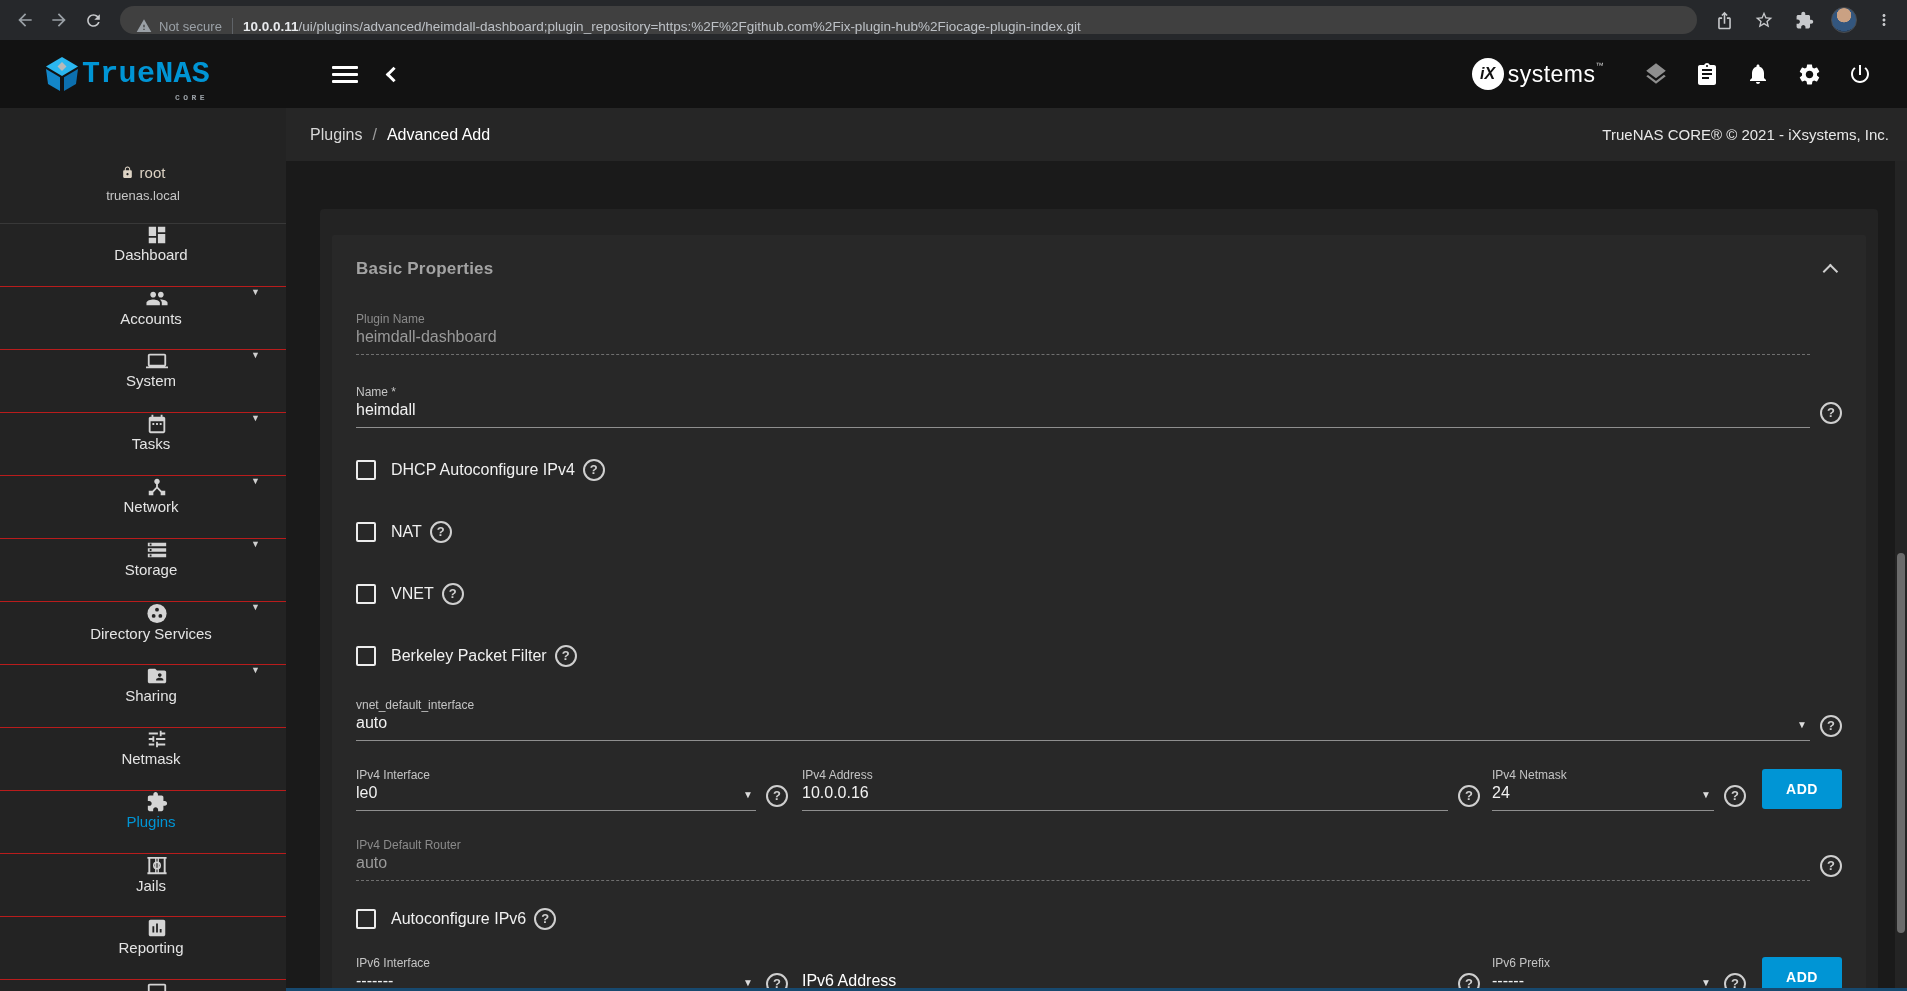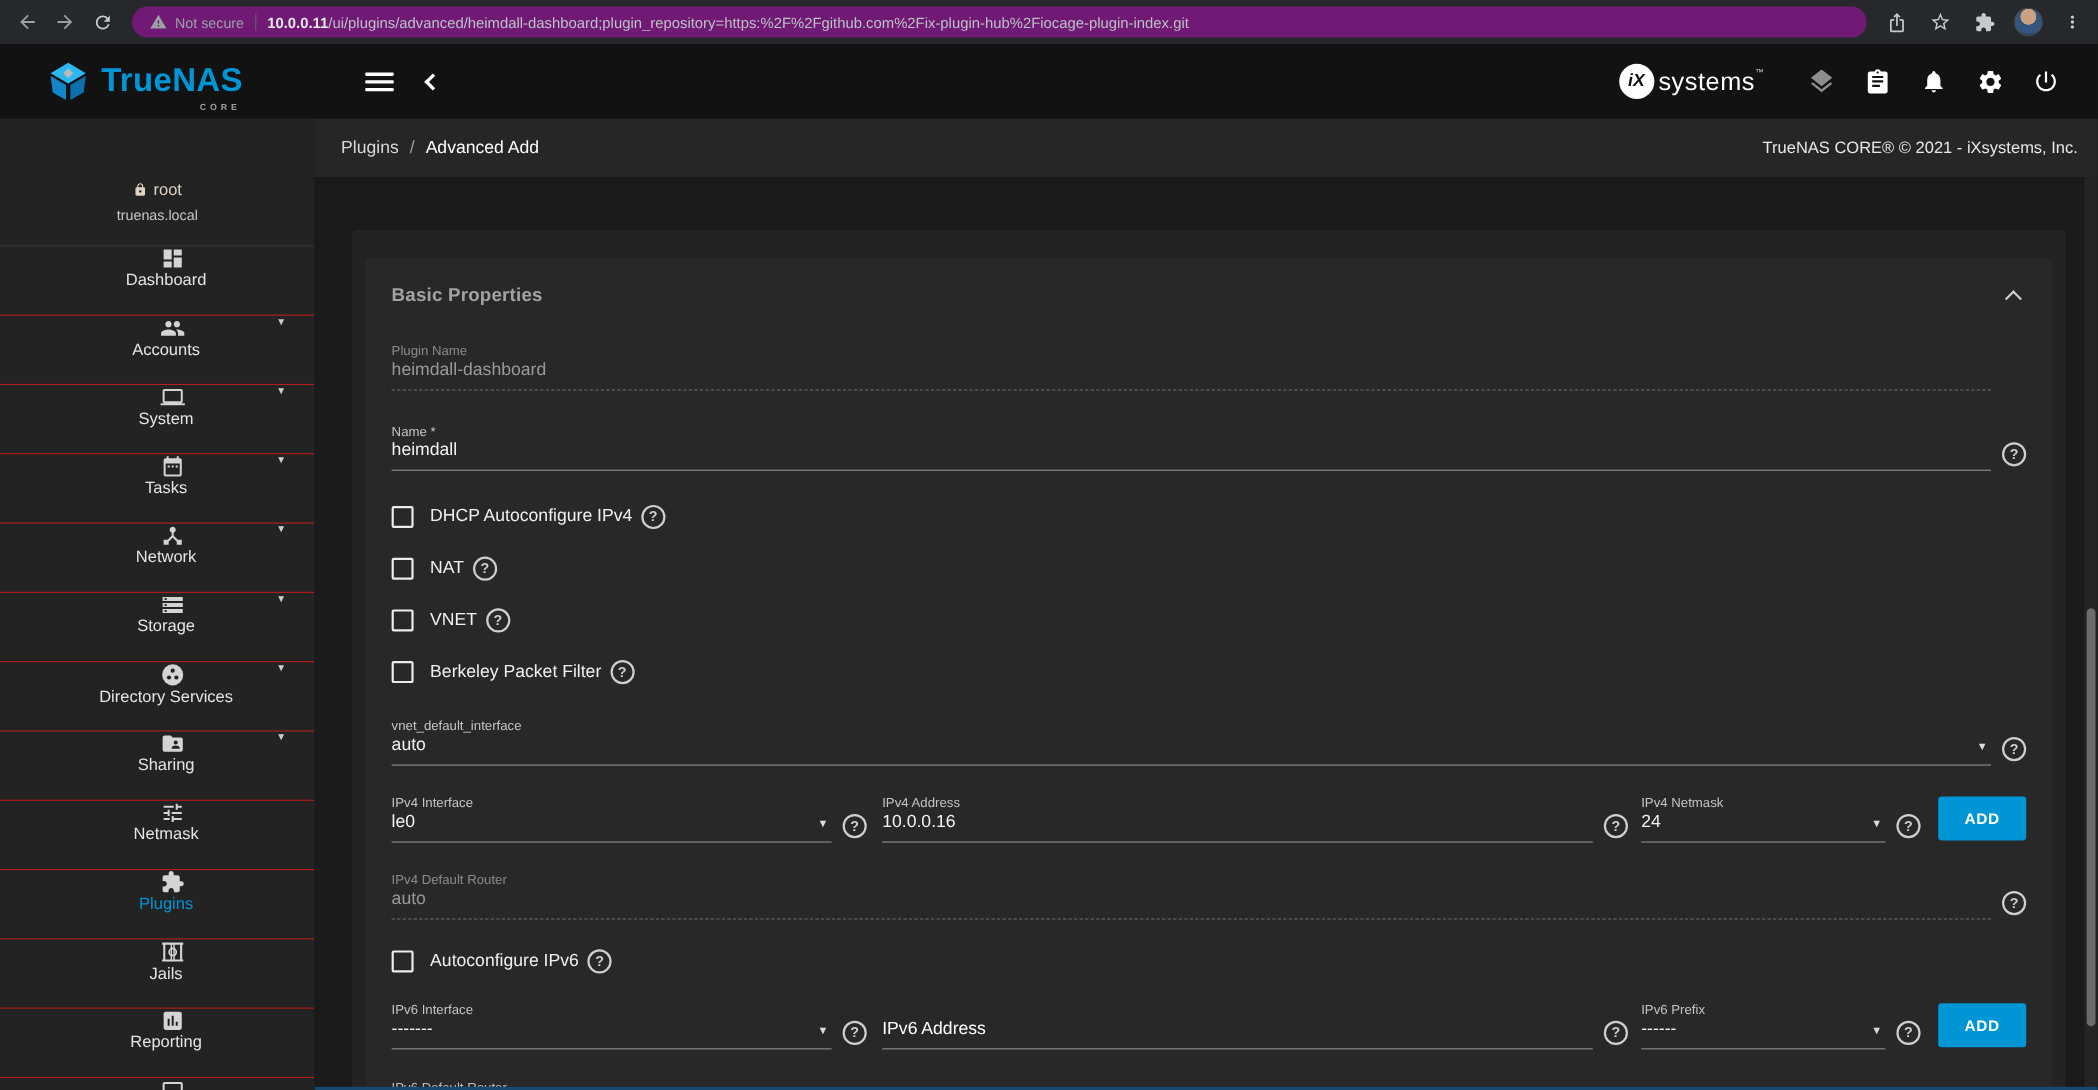--- a/index.html
+++ b/index.html
@@ -6,37 +6,37 @@
   html,body { width:1907px; height:991px; overflow:hidden; background:#1a1a1a;
     font-family:"Liberation Sans", sans-serif; }
   svg { display:block; }
 
   
   .browser-bar { position:absolute; left:0; top:0; width:1907px; height:40px;
     background:#26282b; display:flex; align-items:center; }
   .nav-btn { width:34px; height:34px; display:flex; align-items:center; justify-content:center;
     border-radius:50%; flex:none; }
   .nav-btn:first-child { margin-left:8px; }
-  .omnibox { height:28px; flex:1; margin:0 14px 0 10px; background:#701a75; border-radius:14px;
-    display:flex; align-items:center; padding:0 16px; min-width:0; }
+  .omnibox { height:28px; flex:1; margin:0 14px 0 10px; background:#404040; border-radius:14px;
+    display:flex; align-items:flex-end; padding:0 16px; min-width:0; }
   .omni-sec { color:#9aa0a6; font-size:13px; margin:0 10px 0 7px; white-space:nowrap; }
   .omni-div { width:1px; height:16px; background:#5f6368; margin-right:10px; }
   .omni-url { color:#bdc1c6; font-size:13.5px; white-space:nowrap; overflow:hidden;
     text-overflow:ellipsis; }
   .omni-url b { color:#e8eaed; font-weight:bold; }
   .browser-right { display:flex; align-items:center; gap:14px; margin-right:10px; flex:none; }
   .avatar { width:26px; height:26px; border-radius:50%; flex:none;
     background:radial-gradient(circle at 50% 30%, #caa183 0 34%, #33567e 36% 75%, #27415f 76%);
     border:1px solid #4a4d51; }
 
   
   .topbar { position:absolute; left:0; top:40px; width:1907px; height:68px; background:#121212;
     display:flex; align-items:center; }
   .brand { display:flex; align-items:center; margin-left:42px; width:212px; flex:none; }
-  .brand-text { position:relative; margin-left:10px; color:#0095d5; font-size:30px; font-weight:bold; letter-spacing:.3px; }
+  .brand-text { position:relative; color:#0095d5; font-size:30px; font-weight:bold; letter-spacing:.3px;font-family:Liberation Mono, monospace; }
   .brand-sub { position:absolute; right:2px; bottom:-11px; color:#9aa0a6; font-size:8px;
     font-weight:bold; letter-spacing:3.5px; }
   .hamburger { margin-left:78px; width:26px; flex:none; cursor:pointer; }
   .hamburger div { height:3px; background:#fff; margin:4px 0; border-radius:1px; }
   .top-chevron { margin-left:30px; width:11px; height:11px; border-left:3px solid #fff;
     border-bottom:3px solid #fff; transform:rotate(45deg); flex:none; cursor:pointer; }
   .top-right { margin-left:auto; margin-right:34px; display:flex; align-items:center; gap:25px; }
   .ix-logo { display:flex; align-items:center; margin-right:14px; }
   .ix-disc { width:32px; height:32px; border-radius:50%; background:#fff; color:#111;
     font-style:italic; font-weight:bold; font-size:16px; display:flex; align-items:center;
@@ -86,21 +86,21 @@
   .ffield { position:relative; border-bottom:1px solid #8f8f8f; padding:3px 0 7px; flex:1; min-width:0; }
   .fvalue { font-size:16px; color:#f1f1f1; line-height:20px; white-space:nowrap; }
   .ffield.disabled { border-bottom:1px dashed #6f6f6f; }
   .disabled .flabel { color:#8b8b8b; }
   .disabled .fvalue { color:#9a9a9a; }
   .caret { position:absolute; right:3px; bottom:10px; color:#dcdcdc; font-size:10px; }
   .help { width:22px; height:22px; border:2px solid #cfcfcf; border-radius:50%; color:#cfcfcf;
     font-size:13px; font-weight:bold; line-height:18px; text-align:center; flex:none;
     margin:0 0 4px 10px; cursor:pointer; }
   .help.inline { margin:0 0 0 8px; }
-  .cbrow { margin-top:23px; display:flex; align-items:center; height:24px; }
+  .cbrow { margin-top:38px; display:flex; align-items:center; height:24px; }
   .cbrow.first { margin-top:30px; }
   .checkbox { width:20px; height:20px; border:2px solid #ececec; border-radius:2px; flex:none;
     cursor:pointer; }
   .cblabel { margin-left:15px; font-size:16px; color:#f0f0f0; }
 
   .col1 { flex:none; width:400px; }
   .col2 { margin-left:14px; }
   .col3 { flex:none; width:222px; margin-left:12px; }
   .add-btn { margin-left:16px; width:80px; height:40px; background:#0095d5; color:#fff;
     border:none; border-radius:3px; font-family:inherit; font-size:14px; font-weight:bold;

